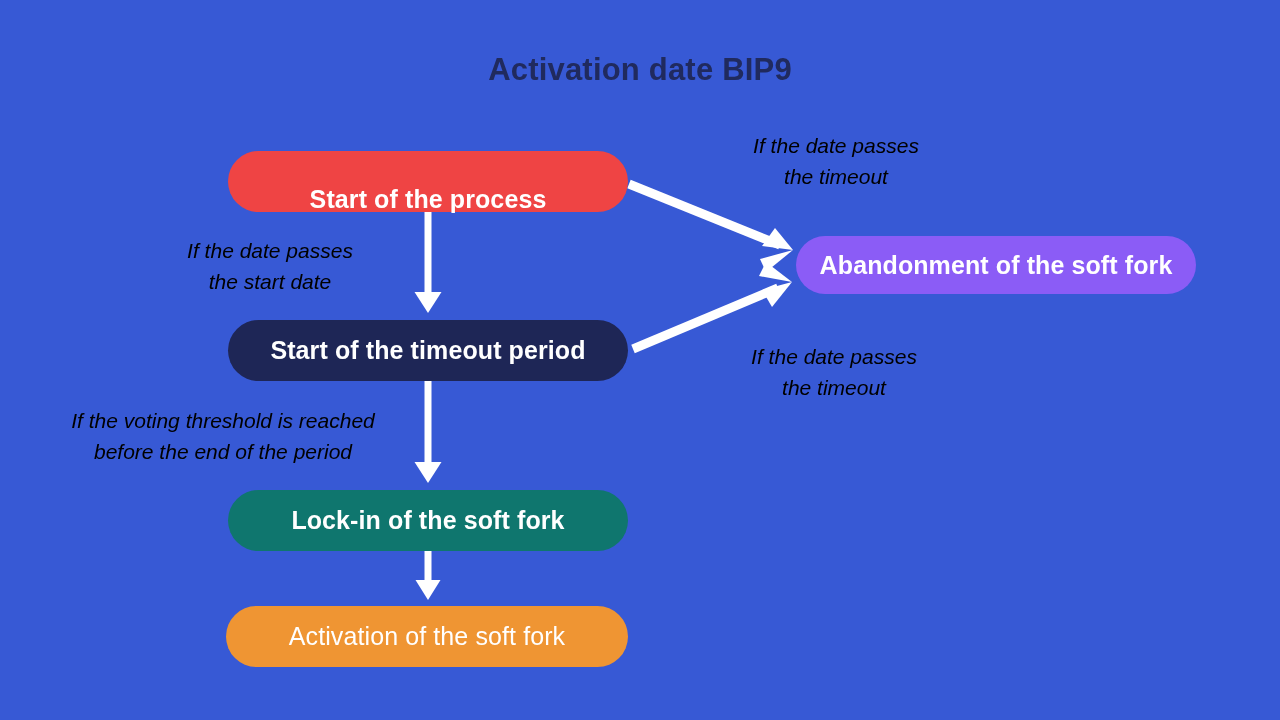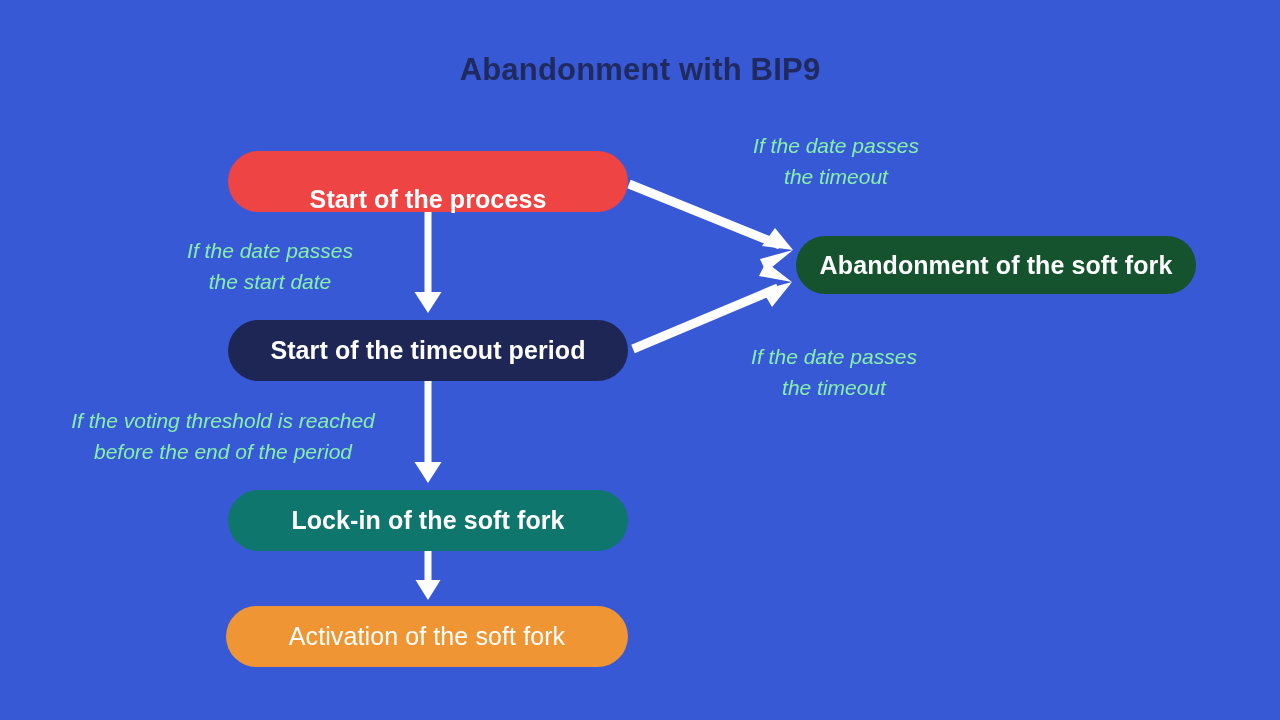--- a/index.html
+++ b/index.html
@@ -54,21 +54,21 @@
   #node-lockin {
     left: 228px; top: 490px; width: 400px; height: 61px;
     background: #0f766e;
   }
   #node-activation {
     left: 226px; top: 606px; width: 402px; height: 61px;
     background: #EF9533;
   }
   #node-abandon {
     left: 796px; top: 236px; width: 400px; height: 58px;
-    background: #14532d;
+    background: #8b5cf6;
   }
   .node-dark .node-label,
   .node-black .node-label {
     color: #FFFFFF;
     font-size: 25px;
     font-weight: bold;
     letter-spacing: 0.1px;
   }
   .node-orange .node-label {
     color: #FFFFFF;
@@ -81,38 +81,38 @@
     left: 0; top: 52px;
     width: 1280px;
     text-align: center;
     color: #202A5E;
     font-size: 31px;
     font-weight: bold;
     letter-spacing: 0.2px;
   }
   .edge-label {
     position: absolute;
-    color: #86efac;
+    color: #000000;
     font-style: italic;
     font-size: 21px;
     line-height: 1.47;
     text-align: center;
     white-space: pre-line;
   }
   #label-timeout-1 { left: 686px; top: 131px; width: 300px; }
   #label-start-date { left: 120px; top: 236px; width: 300px; }
   #label-timeout-2 { left: 684px; top: 342px; width: 300px; }
   #label-threshold { left:  23px; top: 406px; width: 400px; }
 </style>
 </head>
 <body>
 
 <div id="stage">
 
-  <div id="page-title">Abandonment with BIP9</div>
+  <div id="page-title">Activation date BIP9</div>
 
   <svg id="arrow-layer" viewBox="0 0 1280 720" width="1280" height="720" xmlns="http://www.w3.org/2000/svg">
 
     <g>
       <rect x="424.5" y="211" width="7" height="84" fill="#FFFFFF"></rect>
       <path d="M 428 313 L 414.5 292 L 441.5 292 Z" fill="#FFFFFF"></path>
     </g>
 
     <g>
       <rect x="424.5" y="381" width="7" height="84" fill="#FFFFFF"></rect>

